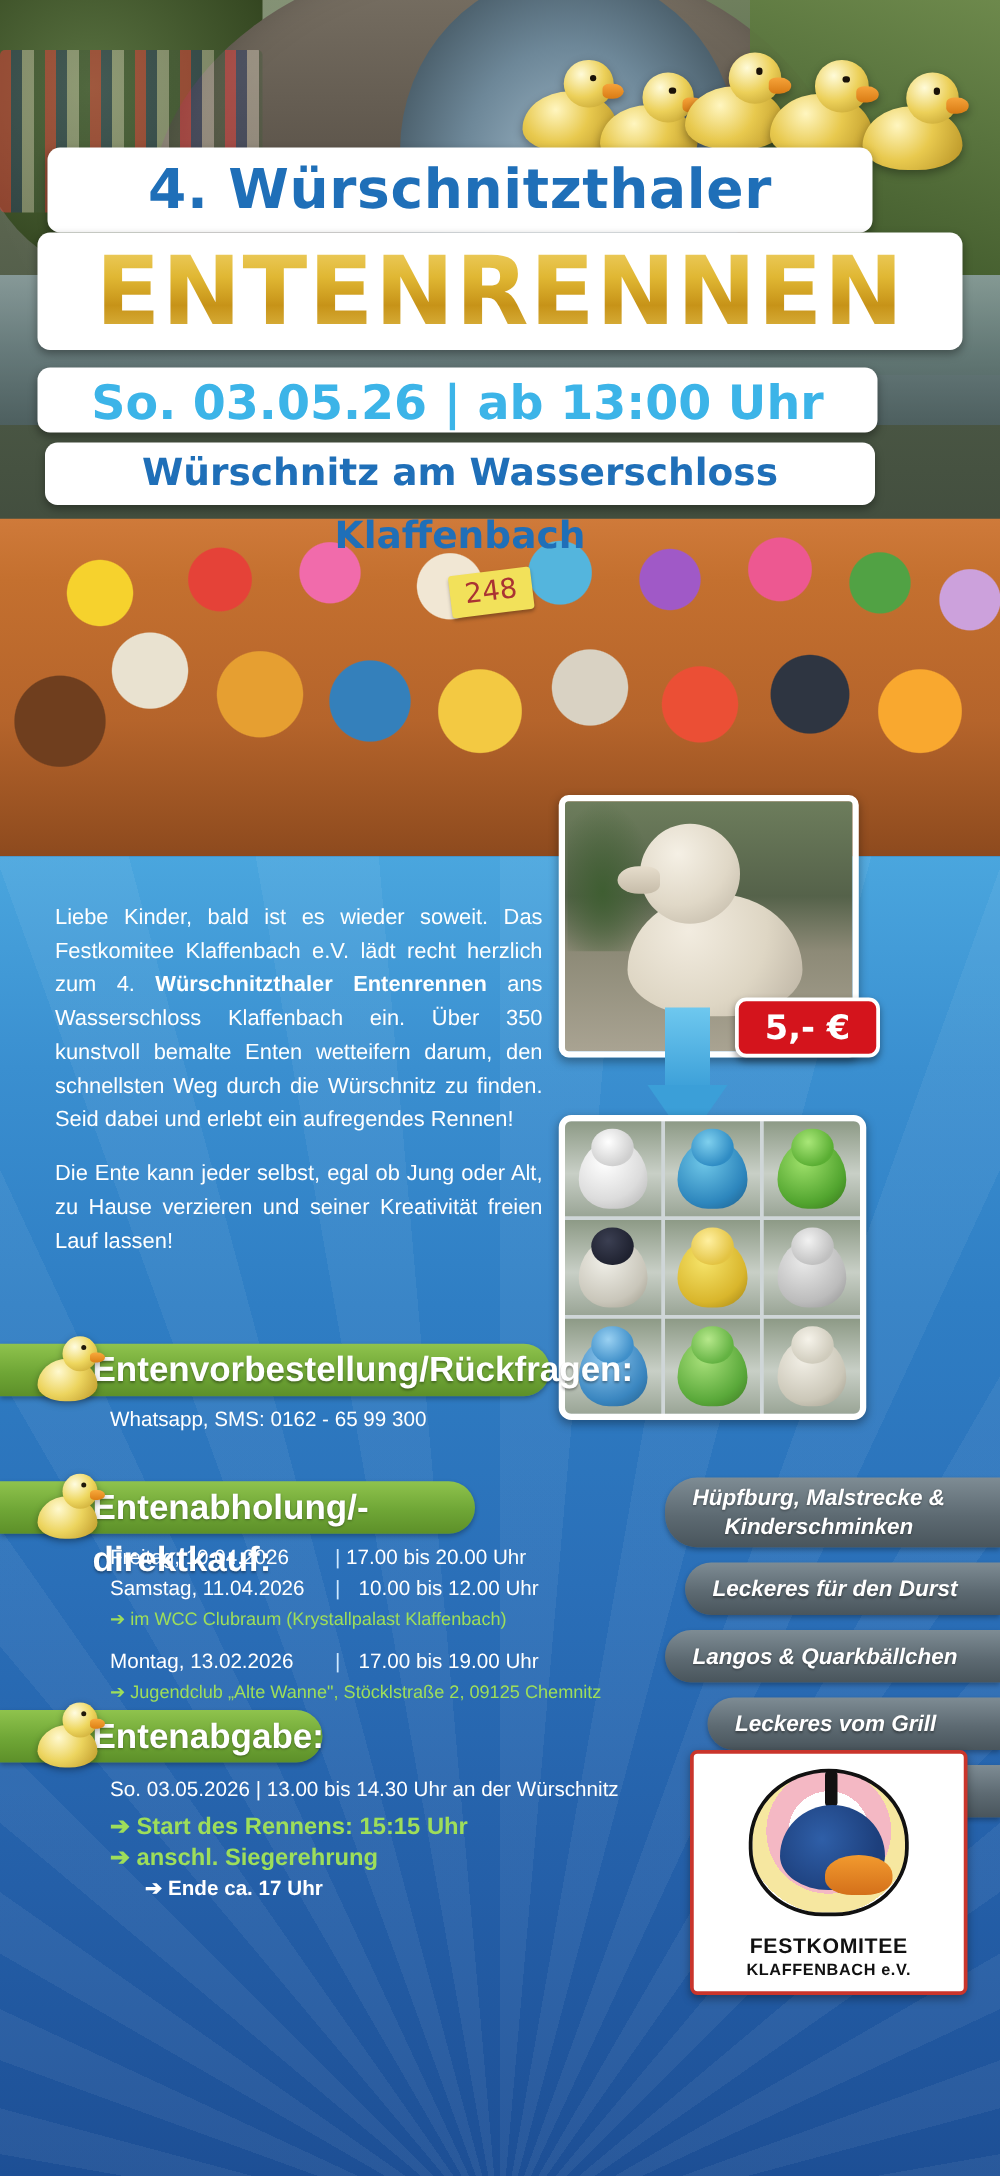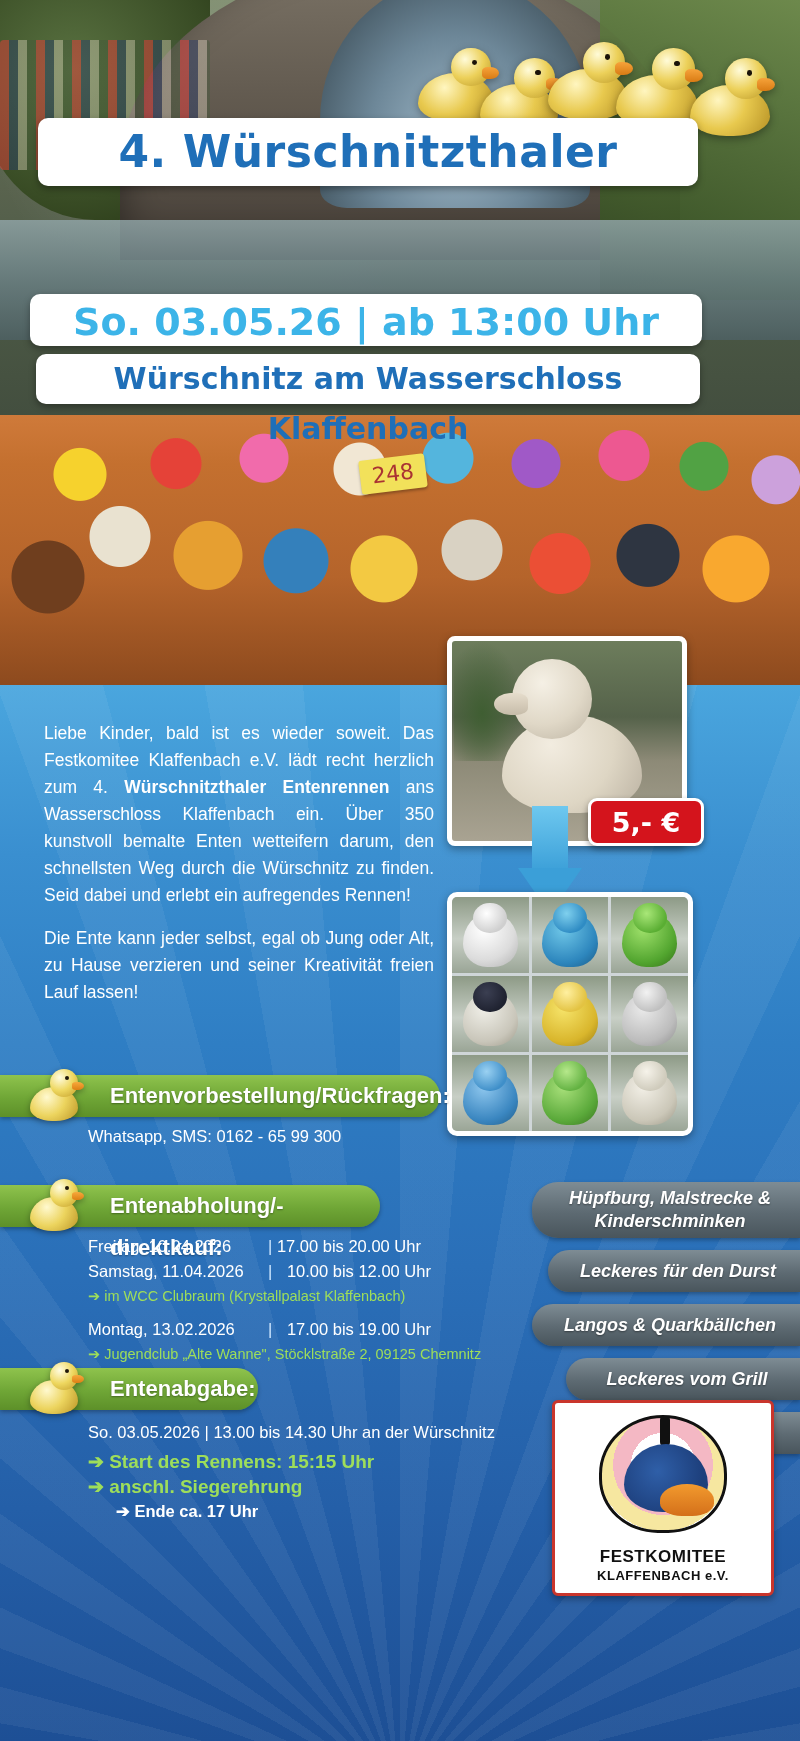--- a/index.html
+++ b/index.html
@@ -242,22 +242,22 @@
     border-radius: 50%;
   }
 
   
   .secbar {
     position: absolute; height: 42px; border-radius: 0 21px 21px 0;
     background: linear-gradient(180deg,#8fc34d 0%,#6fa636 55%,#5d9029 100%);
     box-shadow: 0 2px 4px rgba(0,0,0,.3);
   }
   .secbar span {
-    display: block; line-height: 42px; padding-left: 110px;
-    color: #fff; font-size: 22px; font-weight: bold;
+    display: block; line-height: 42px; padding-left: 74px;
+    color: #fff; font-size: 28px; font-weight: bold;
     text-shadow: 0 1px 2px rgba(0,0,0,.35);
   }
   .barduck { position: absolute; width: 52px; height: 54px; left: 28px; filter: drop-shadow(0 2px 3px rgba(0,0,0,.35)); }
   .barduck .body {
     position: absolute; left: 2px; bottom: 2px; width: 48px; height: 34px;
     background: radial-gradient(circle at 35% 30%, #fff9cf, #ecd45e 48%, #bb9425 100%);
     border-radius: 50% 50% 46% 46% / 62% 62% 38% 38%;
   }
   .barduck .head {
     position: absolute; right: 2px; top: 0; width: 28px; height: 28px;
@@ -274,21 +274,21 @@
   .blk { position: absolute; color: #fff; font-size: 16.5px; line-height: 25px; }
   .blk .green { color: #9ede5a; font-size: 14.5px; }
   .sep { color: #cfe8ff; }
 
   
   .pill {
     position: absolute; height: 42px; border-radius: 21px 0 0 21px;
     background: linear-gradient(180deg,#7e8c94 0%,#5d6a72 55%,#49555c 100%);
     box-shadow: 0 2px 4px rgba(0,0,0,.3);
     color: #fff; font-weight: bold; font-style: italic; font-size: 18px;
-    display: flex; align-items: center; justify-content: center;
+    display: flex; align-items: center; justify-content: flex-start;
     text-align: center; padding: 0 14px 0 22px;
     text-shadow: 0 1px 2px rgba(0,0,0,.4);
     right: 0;
   }
   .pill.two { height: 56px; border-radius: 26px 0 0 26px; line-height: 23px; }
 
   
   .logo {
     position: absolute; left: 552px; top: 1400px; width: 222px; height: 196px;
     background: #fff; border: 3px solid #c9352c; border-radius: 6px;
@@ -366,20 +366,23 @@
     </div>
   </div>
 
   <div class="photo-ducks">
     <div class="duck-tag">248</div>
   </div>
 
   <div class="hdr-line1">
     <span>4. Würschnitzthaler</span>
   </div>
+  <div class="hdr-line2">
+    <span>ENTENRENNEN</span>
+  </div>
   <div class="hdr-line3">
     <span>So. 03.05.26 | ab 13:00 Uhr</span>
   </div>
   <div class="hdr-line4">
     <span>Würschnitz am Wasserschloss Klaffenbach</span>
   </div>
 
   <div class="body-blue"></div>
 
   <div class="intro">

